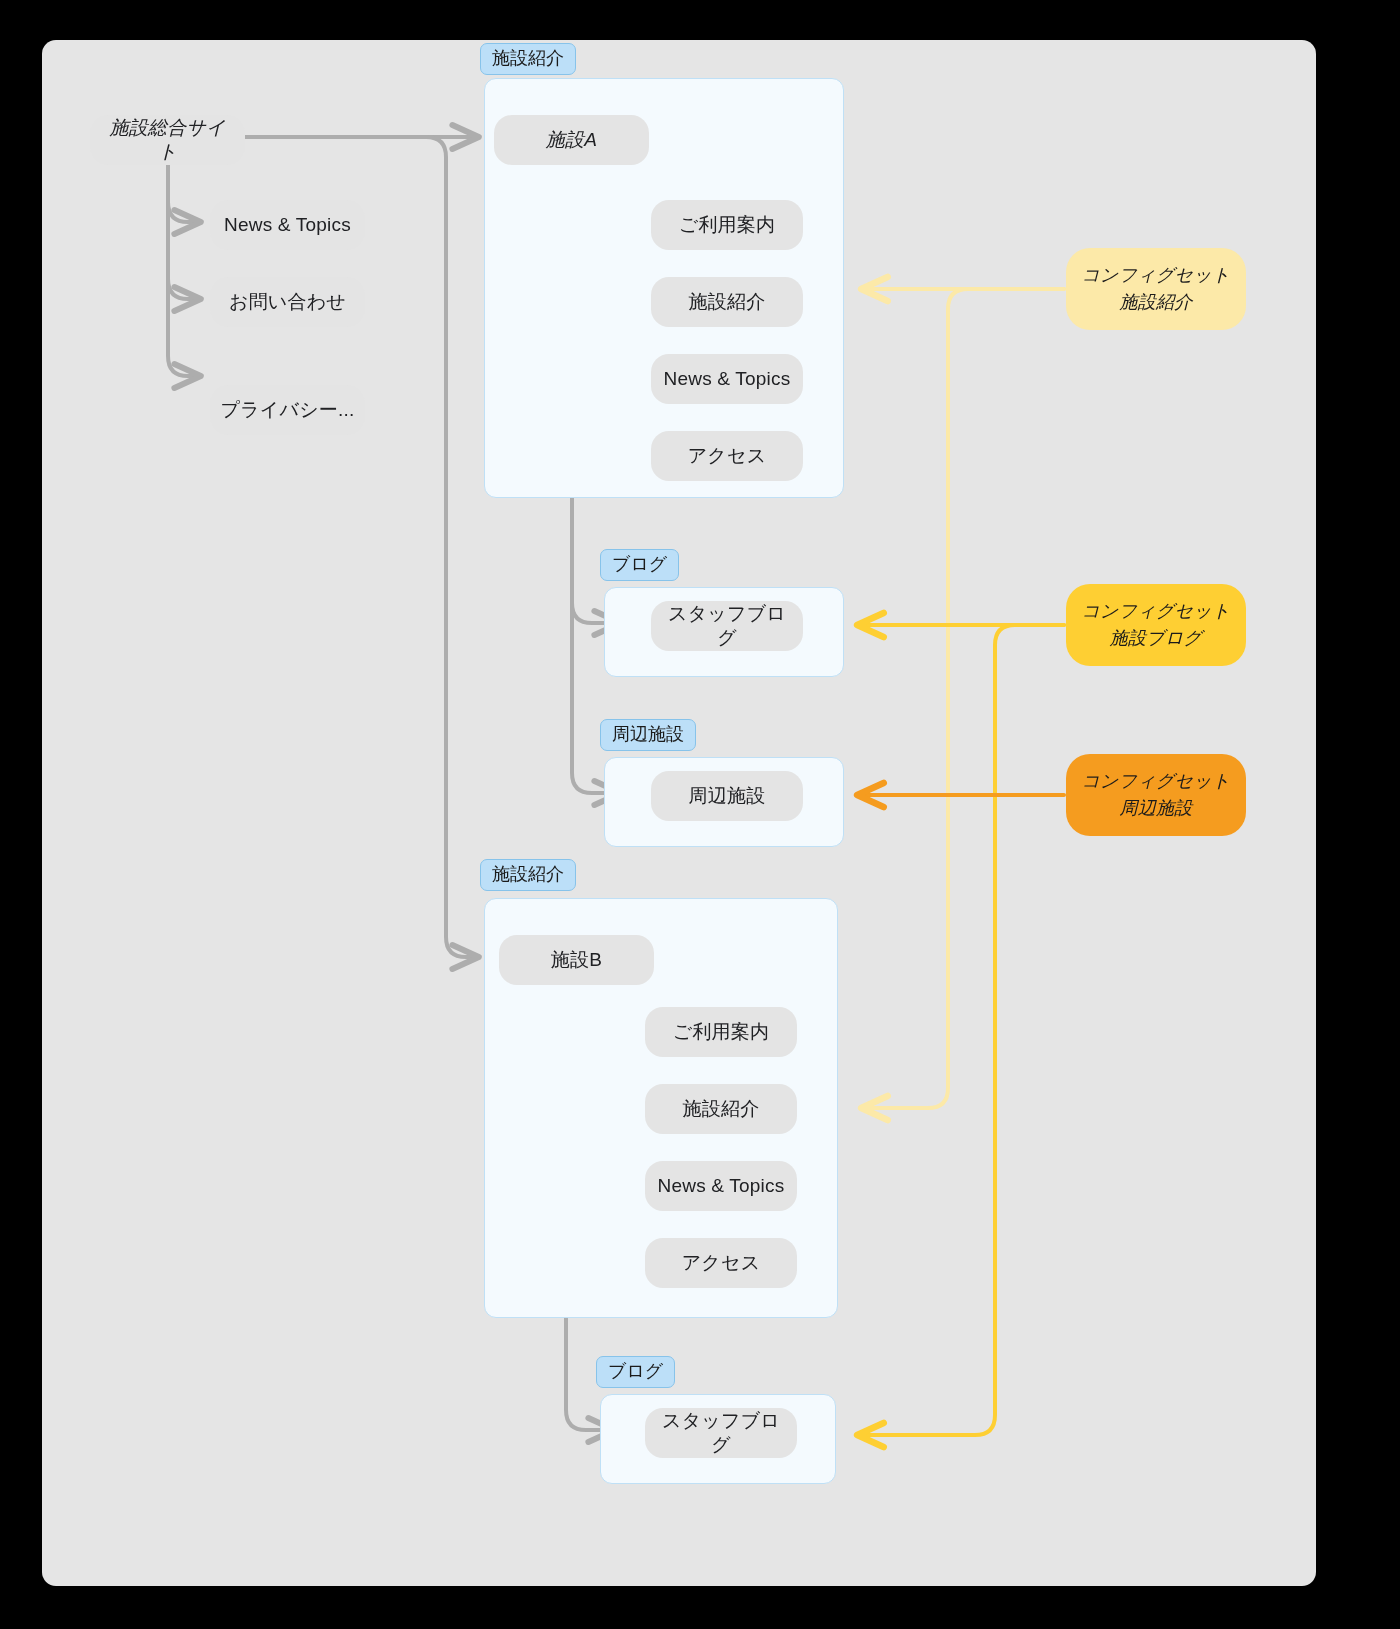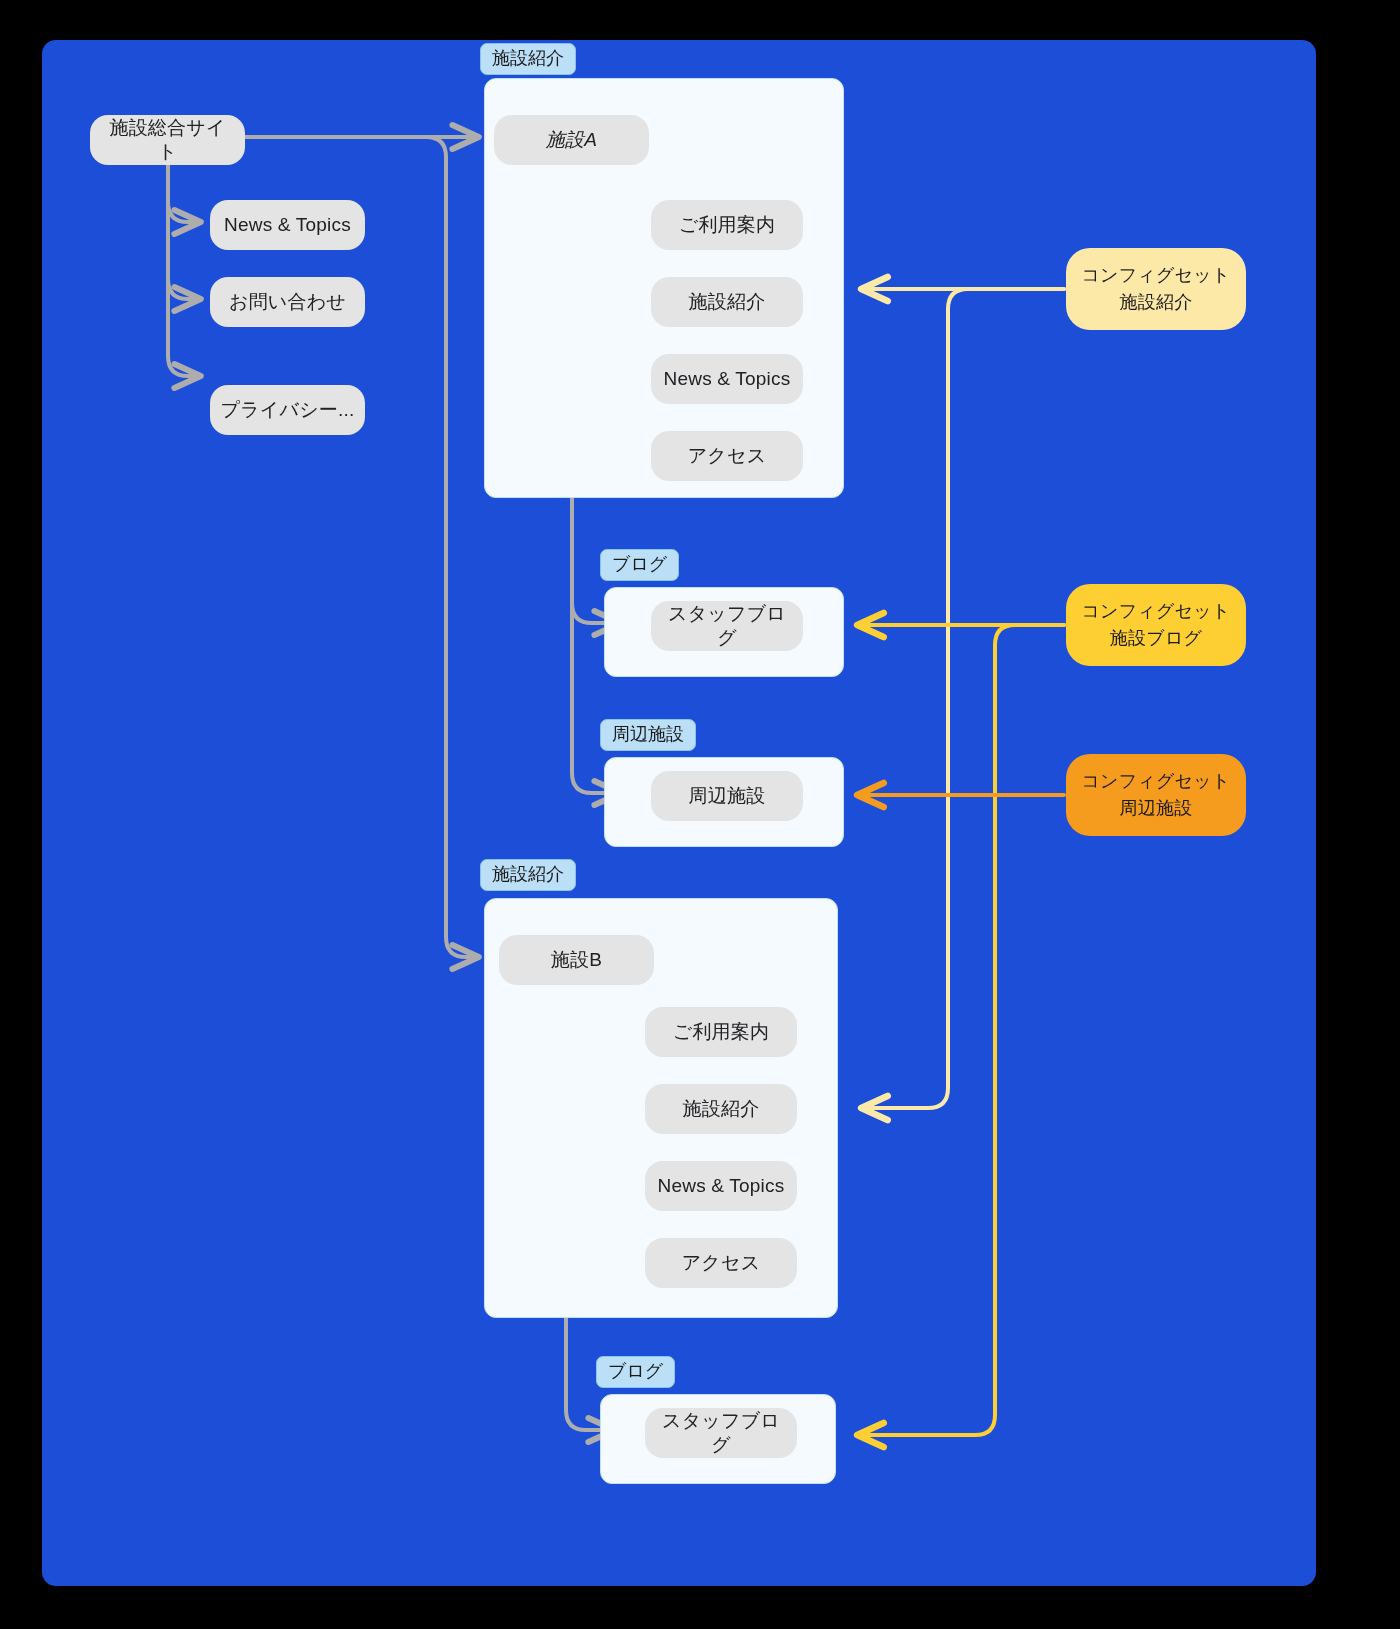--- a/index.html
+++ b/index.html
@@ -18,21 +18,21 @@
     width: 1400px;
     height: 1629px;
     background: #000000;
   }
   #panel {
     position: absolute;
     left: 42px;
     top: 40px;
     width: 1274px;
     height: 1546px;
-    background: #1d4ed8;
+    background: #e5e5e5;
     border-radius: 14px;
     box-shadow: 0 6px 22px rgba(0,0,0,0.35);
     overflow: hidden;
   }
   #edges {
     position: absolute;
     left: 0; top: 0;
     width: 1400px;
     height: 1629px;
     pointer-events: none;
@@ -52,20 +52,21 @@
     text-align: center;
     line-height: 1.25;
   }
   .node.grey { background: #e4e4e4; }
   .node.cfg {
     border-radius: 24px;
     font-size: 18px;
     color: #1b1b1b;
     white-space: pre-line;
     line-height: 1.5;
+    font-style: italic;
   }
   .node.cfg-light { background: #fce9a8; }
   .node.cfg-mid   { background: #fecf33; }
   .node.cfg-dark  { background: #f59c1f; }
 
   .groupbox {
     position: absolute;
     background: #f4fafe;
     border: 1.5px solid #bfe0f6;
     border-radius: 12px;
@@ -150,21 +151,21 @@
     <div class="groupbox" style="left:562px; top:717px; width:240px; height:90px;"></div>
     <div class="groupbox" style="left:442px; top:858px; width:354px; height:420px;"></div>
     <div class="groupbox" style="left:558px; top:1354px; width:236px; height:90px;"></div>
 
     <div class="grouplabel" style="left:438px; top:3px;">施設紹介</div>
     <div class="grouplabel" style="left:558px; top:509px;">ブログ</div>
     <div class="grouplabel" style="left:558px; top:679px;">周辺施設</div>
     <div class="grouplabel" style="left:438px; top:819px;">施設紹介</div>
     <div class="grouplabel" style="left:554px; top:1316px;">ブログ</div>
 
-    <div class="node grey" style="left:48px; top:75px; width:155px; height:50px;">施設総合サイト</div>
+    <div class="node grey" style="left:48px; top:75px; width:155px; height:50px;font-style:italic;">施設総合サイト</div>
 
     <div class="node grey" style="left:168px; top:160px; width:155px; height:50px;">News &amp; Topics</div>
     <div class="node grey" style="left:168px; top:237px; width:155px; height:50px;">お問い合わせ</div>
     <div class="node grey" style="left:168px; top:314px; width:155px; height:50px;margin-top:31px;">プライバシー...</div>
 
     <div class="node grey" style="left:452px; top:75px; width:155px; height:50px;font-style:italic;">施設A</div>
 
     <div class="node grey" style="left:609px; top:160px; width:152px; height:50px;">ご利用案内</div>
     <div class="node grey" style="left:609px; top:237px; width:152px; height:50px;">施設紹介</div>
     <div class="node grey" style="left:609px; top:314px; width:152px; height:50px;">News &amp; Topics</div>

